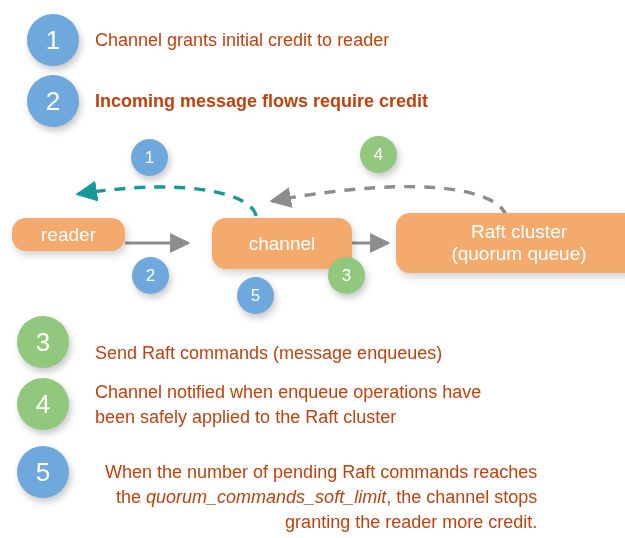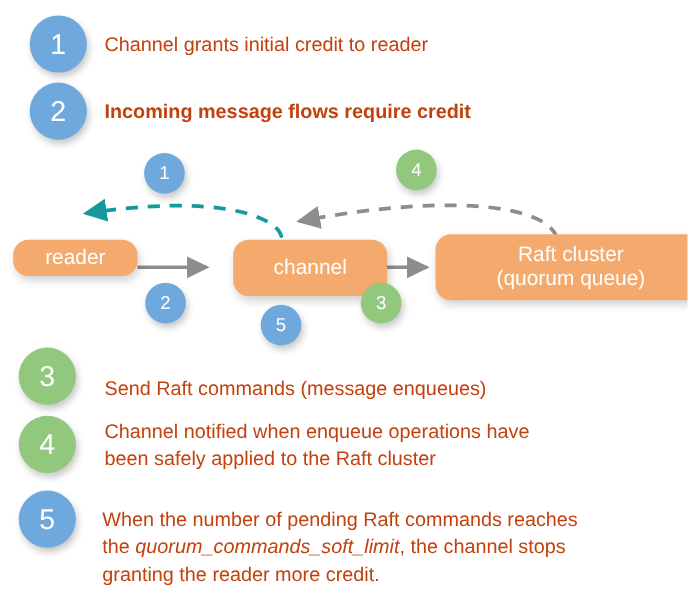--- a/index.html
+++ b/index.html
@@ -126,17 +126,17 @@
 <div class="badge blue small" style="left:237px; top:277px;">5</div>
 
 <div class="badge green big" style="left:17px; top:316px;">3</div>
 <div class="list-text" style="left:95px; top:341px;">Send Raft commands (message enqueues)</div>
 
 <div class="badge green big" style="left:17px; top:378px;">4</div>
 <div class="list-text" style="left:95px; top:380px;">Channel notified when enqueue operations have
 been safely applied to the Raft cluster</div>
 
 <div class="badge blue big" style="left:17px; top:446px;">5</div>
-<div class="list-text" style="left:93px; top:435px;">
+<div class="list-text" style="left:105px; top:435px;text-align:right;">
   <span>When the number of pending Raft commands reaches
 the </span><em>quorum_commands_soft_limit</em><span>, the channel stops
 granting the reader more credit.</span>
 </div>
 
 </body></html>

